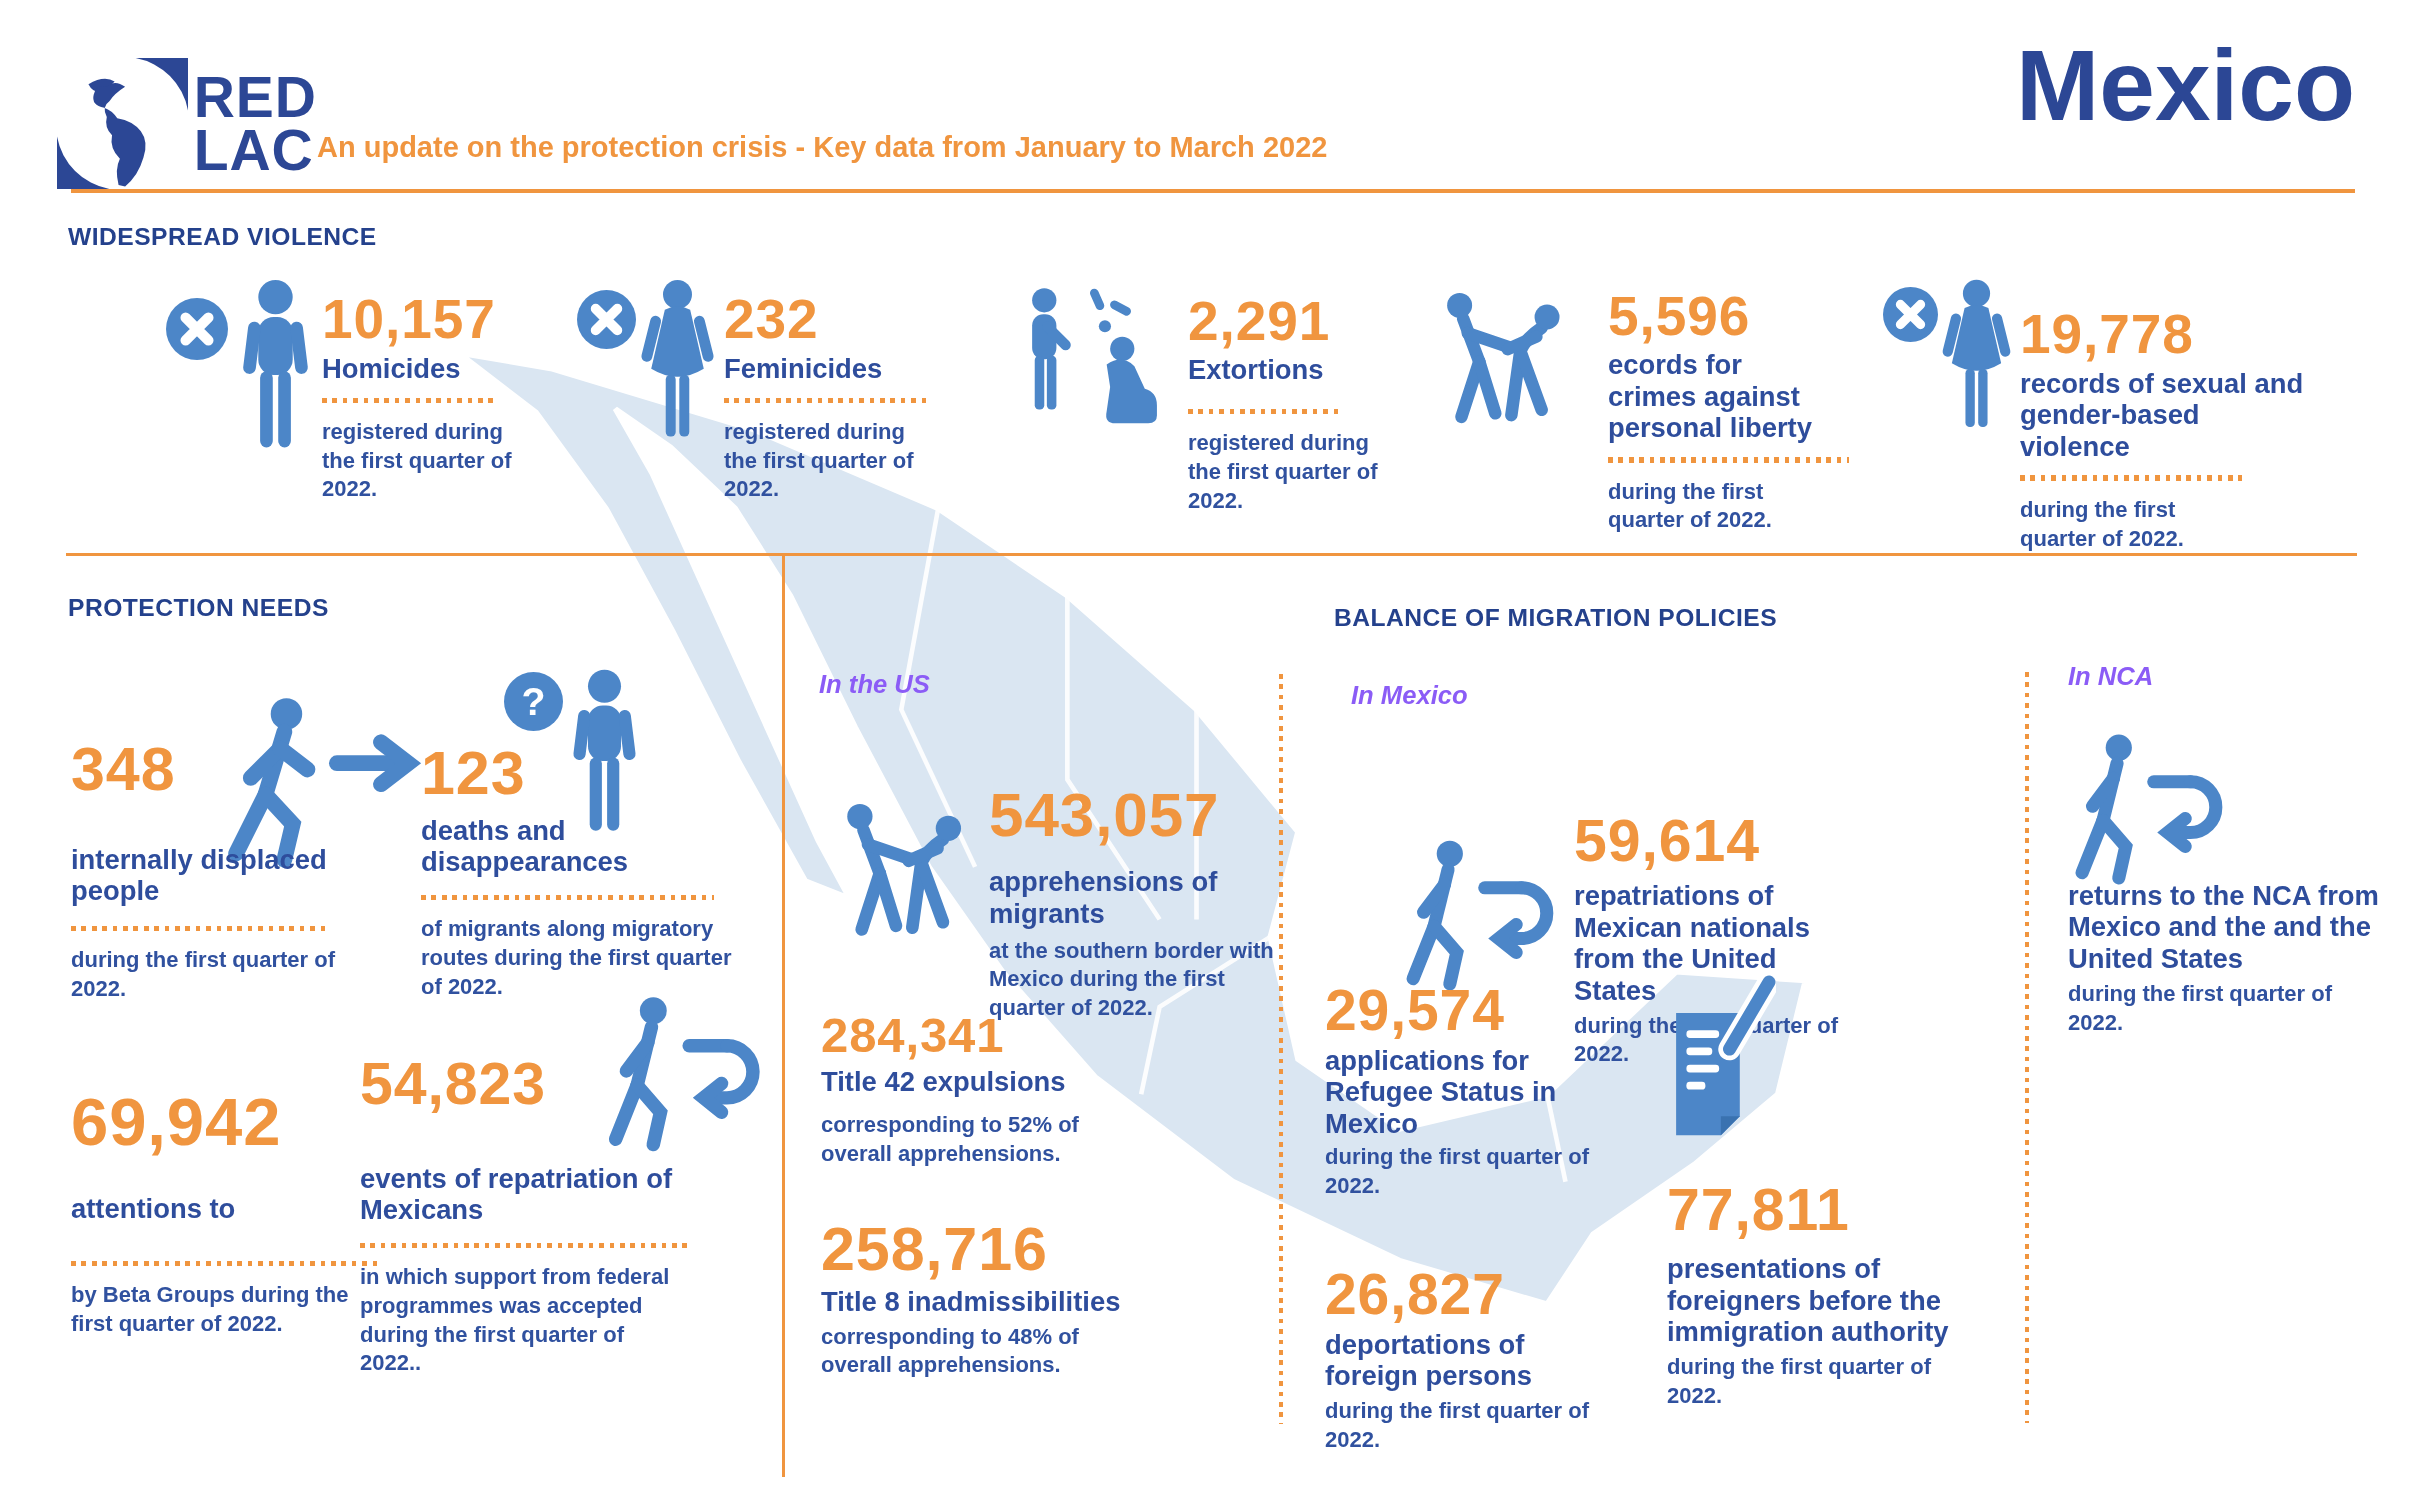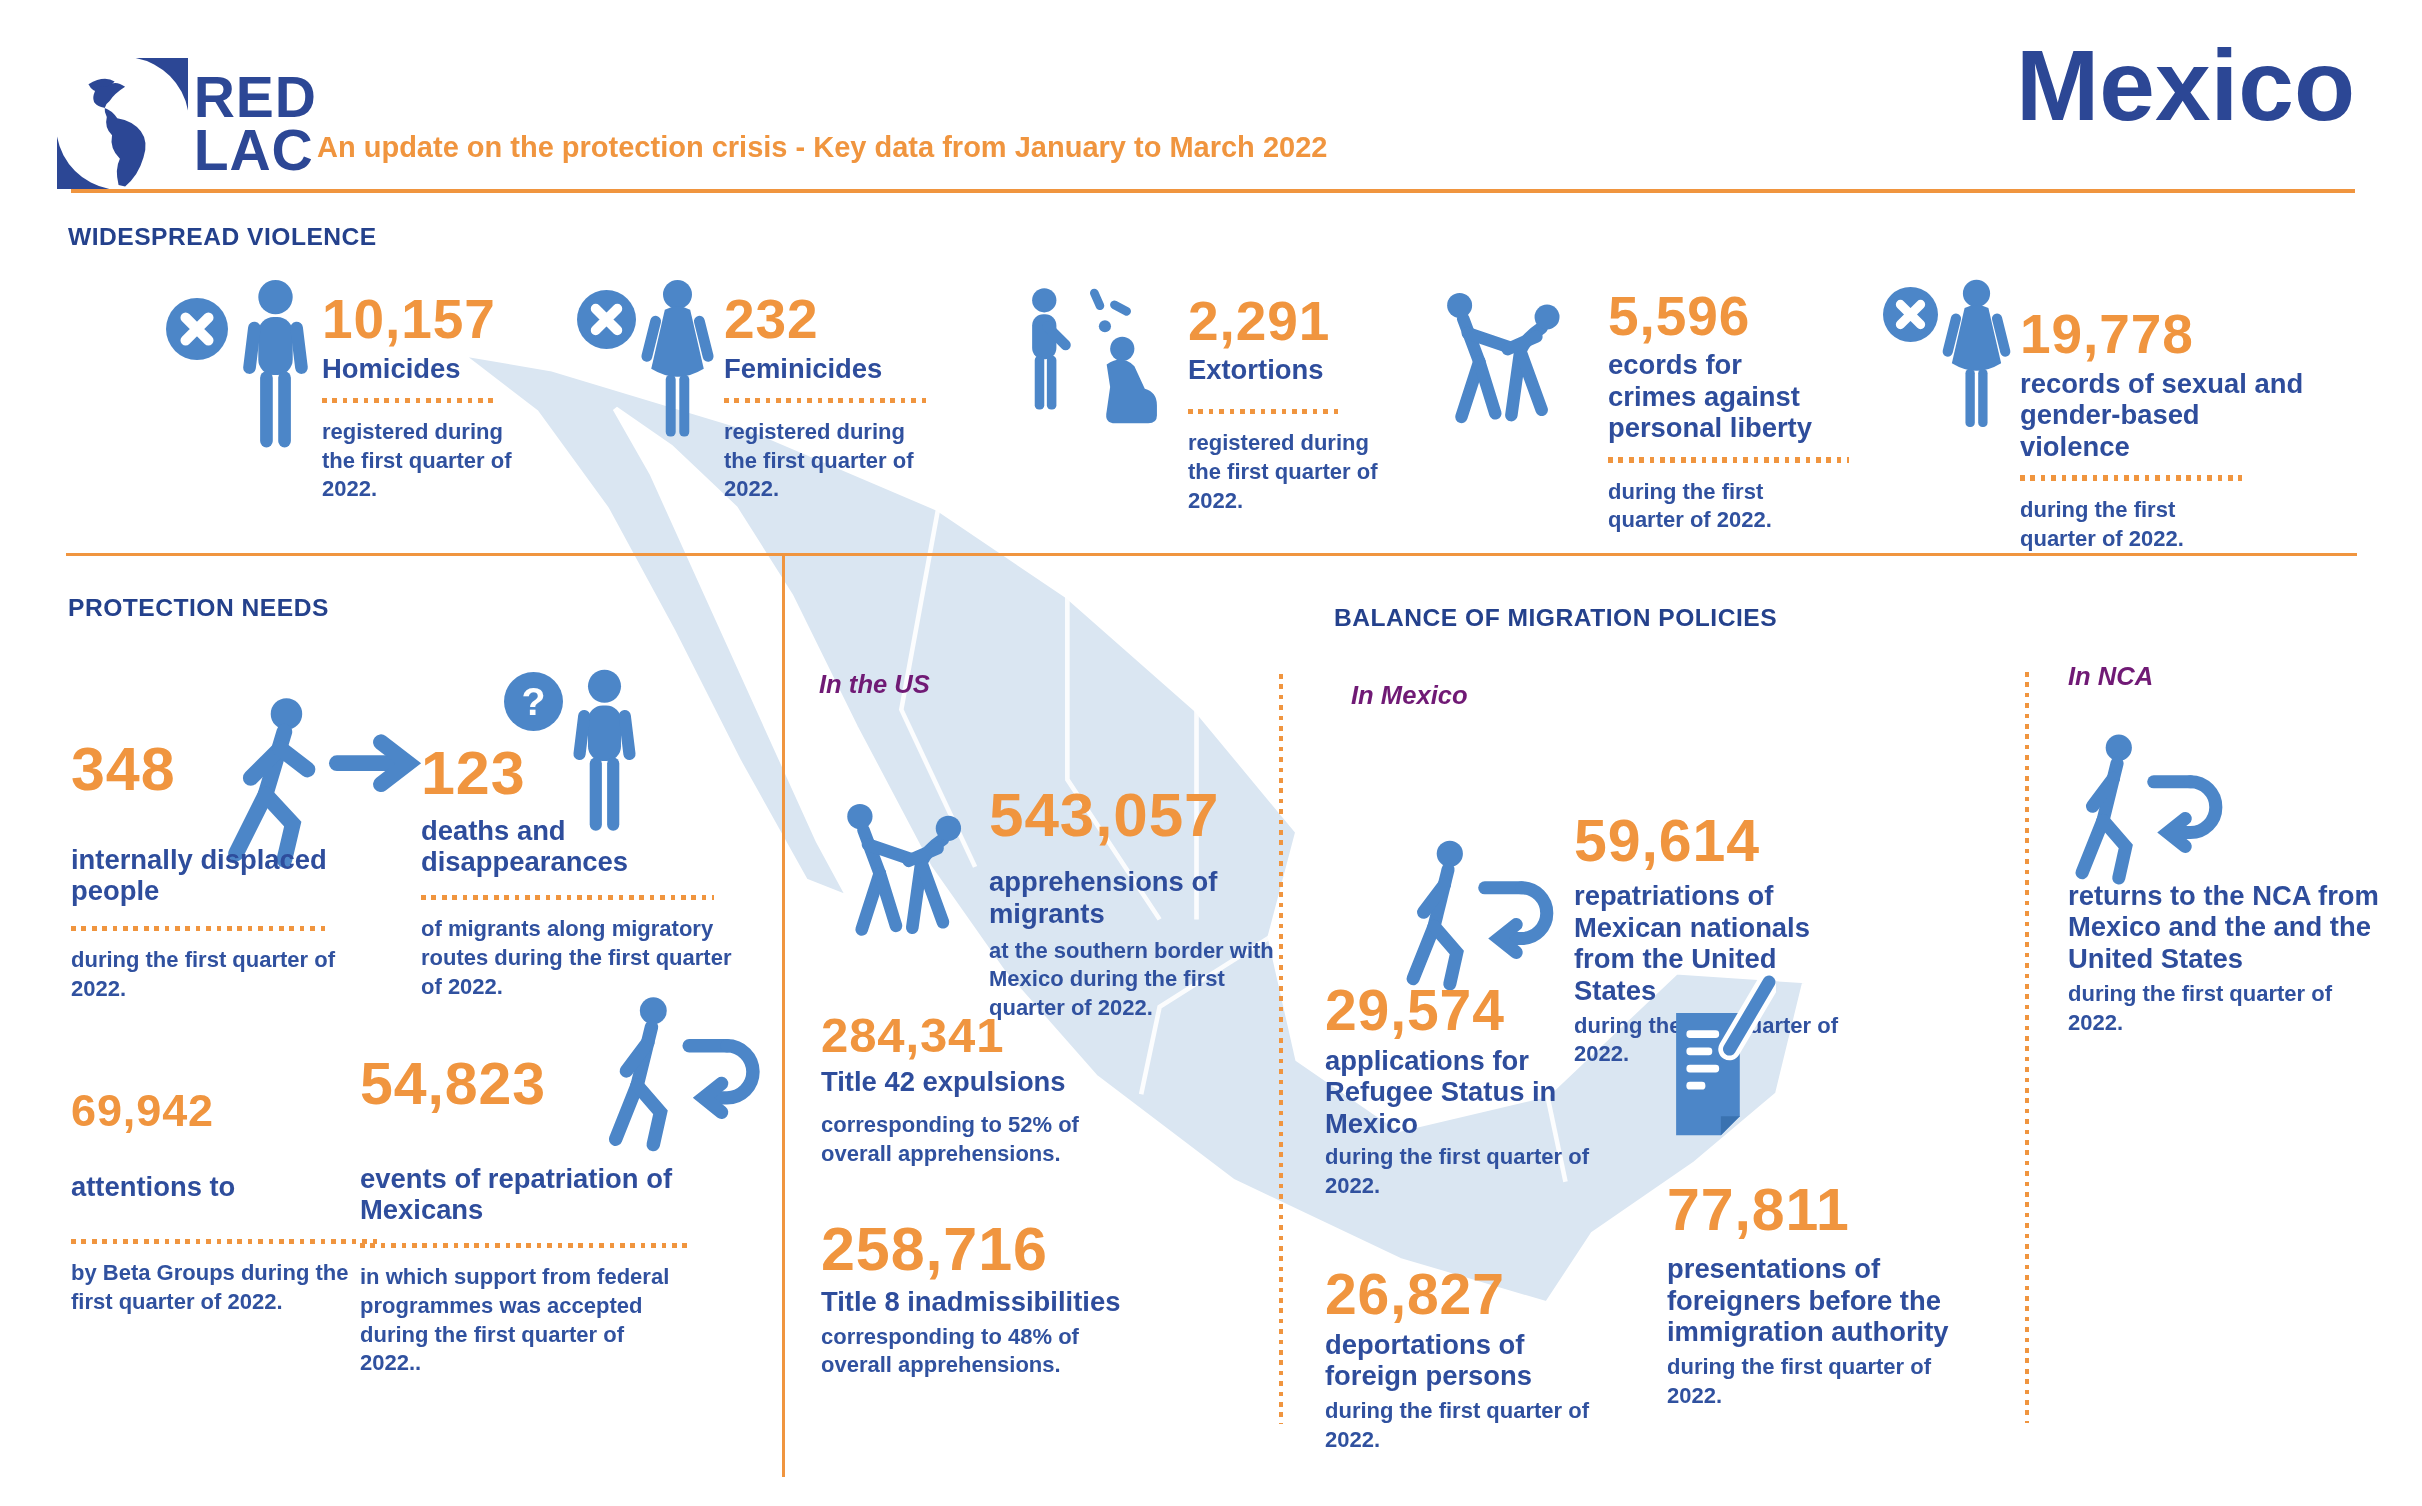--- a/index.html
+++ b/index.html
@@ -6,21 +6,21 @@
   body{font-family:"Liberation Sans",sans-serif;}
   #canvas{position:relative;width:2423px;height:1507px;background:#ffffff;overflow:hidden;}
 
   
   .num{color:#F0953F;font-weight:bold;font-size:55px;letter-spacing:0.9px;line-height:1;}
   .lbl{color:#2E4D9C;font-weight:bold;font-size:27.4px;line-height:1.15;margin-top:5.7px;}
   .note{color:#30519F;font-weight:bold;font-size:22px;line-height:1.3;}
   .dots{height:5.7px;margin:13.2px 0 15px 0;
         background:repeating-linear-gradient(90deg,#F0953F 0 4.7px,transparent 4.7px 10.4px);}
   .sec-title{position:absolute;color:#24418C;font-weight:bold;font-size:24.6px;letter-spacing:0.5px;}
-  .region{position:absolute;color:#701a75;font-weight:bold;font-style:italic;font-size:25.6px;}
+  .region{position:absolute;color:#8b5cf6;font-weight:bold;font-style:italic;font-size:25.6px;}
 
   
   #logo{position:absolute;left:57px;top:55px;width:284px;height:137px;display:flex;align-items:center;}
   #logo svg{width:131px;height:131px;}
   #logo .wordmark{color:#2C4795;font-weight:bold;font-size:57px;line-height:.92;letter-spacing:0.9px;margin-left:5.7px;}
   #subtitle{position:absolute;left:317px;top:131px;color:#F0953F;font-weight:bold;font-size:29px;}
   #country{position:absolute;right:68px;top:28px;color:#2C4795;font-weight:bold;font-size:100px;letter-spacing:0;}
   .hline{position:absolute;background:#F0953F;}
   #hline-top{left:71px;right:68px;top:189px;height:3.8px;}
   #hline-mid{left:66px;right:66px;top:553px;height:2.8px;}
@@ -273,21 +273,21 @@
         </svg>
       <div class="num" style="position:absolute;left:0;top:71px;font-size:61px">123</div>
       <div class="tcol" style="left:0;top:137px;width:341px">
         <div class="lbl" style="width:256px">deaths and disappearances</div>
         <div class="dots" style="width:293px;margin-top:17px"></div>
         <div class="note" style="width:331px">of migrants along migratory routes during the first quarter of 2022.</div>
       </div>
     </div>
 
     <div class="stat" style="left:71px;top:1088px;width:341px">
-      <div class="num" style="font-size:45px">69,942</div>
+      <div class="num" style="font-size:67px">69,942</div>
       <div class="lbl" style="margin-top:38px">attentions to</div>
       <div class="dots" style="width:312px;margin-top:36px"></div>
       <div class="note" style="width:312px">by Beta Groups during the first quarter of 2022.</div>
     </div>
 
     <div class="stat" style="left:360px;top:989px;width:416px">
       <svg class="icon-abs" style="left:241px;top:0;width:180px;height:189px" viewBox="0 0 190 200" width="180" height="189">
           <use href="#sym-walk-return"></use>
         </svg>
       <div class="num" style="position:absolute;left:0;top:66px;font-size:59px">54,823</div>

